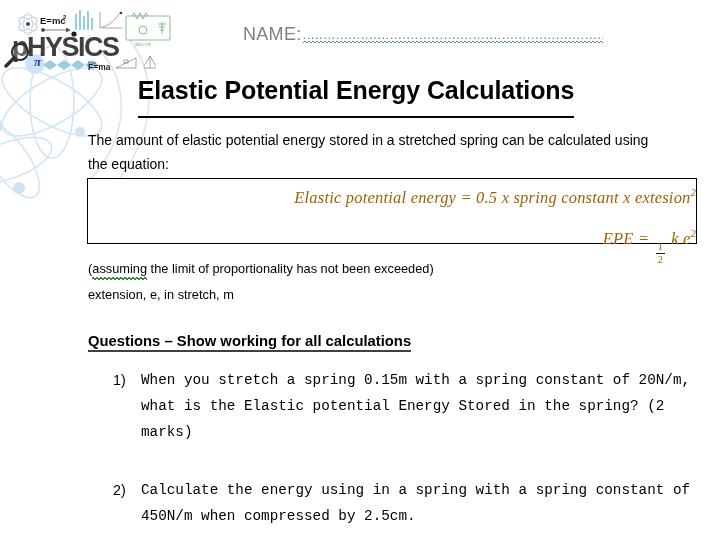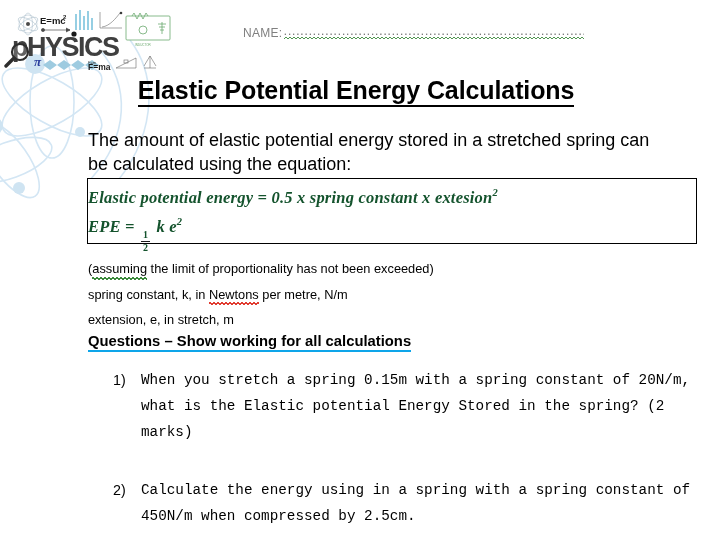--- a/index.html
+++ b/index.html
@@ -41,21 +41,21 @@
   .name-line {
     position: absolute;
     left: 243px;
     top: 25px;
     display: flex;
     align-items: flex-end;
     z-index: 3;
   }
   .name-label {
     font-family: "Liberation Sans", sans-serif;
-    font-size: 12px;
+    font-size: 18px;
     color: #808080;
     letter-spacing: .3px;
     line-height: 1;
   }
   .name-dots {
     position: relative;
     width: 300px;
     height: 14px;
     margin-left: 1px;
   }
@@ -90,62 +90,61 @@
     text-align: center;
     font-family: "Liberation Sans", sans-serif;
     font-size: 25px;
     font-weight: bold;
     color: #000;
     letter-spacing: -0.1px;
     z-index: 3;
   }
   .doc-title span {
     border-bottom: 2px solid #000;
-    padding-bottom: 1px;
+    padding-bottom: 12px;
   }
 
   
   .intro {
     position: absolute;
     left: 88px;
     top: 128px;
     width: 575px;
     font-family: "Liberation Sans", sans-serif;
-    font-size: 18px;
+    font-size: 14px;
     line-height: 24px;
     color: #000;
     z-index: 3;
   }
 
   
   .eq-box {
     position: absolute;
     left: 87px;
     top: 178px;
     width: 608px;
     height: 64px;
     border: 1px solid #000000;
     background: #ffffff;
     z-index: 3;
   }
   .eq-line {
-    text-align: left;
+    text-align: right;
     font-family: "Liberation Serif", serif;
     font-style: italic;
-    color: #14532d;
-    font-weight: bold;
+    color: #a16207;
   }
   .eq-line1 {
     font-size: 16.5px;
     margin-top: 8px;
     letter-spacing: .2px;
   }
   .eq-line2 {
     font-size: 16.5px;
-    margin-top: 8px;
+    margin-top: 20px;
     letter-spacing: .2px;
   }
   .sup {
     font-size: 10.5px;
     vertical-align: super;
     font-style: italic;
   }
   .frac {
     display: inline-flex;
     flex-direction: column;
@@ -219,21 +218,21 @@
     position: absolute;
     left: 88px;
     top: 333px;
     font-family: "Liberation Sans", sans-serif;
     font-size: 14.8px;
     font-weight: bold;
     color: #000;
     z-index: 3;
   }
   .q-heading span {
-    border-bottom: 2px solid #0ea5e9;
+    border-bottom: 2px solid #404040;
     padding-bottom: 1px;
   }
 
   
   .question {
     position: absolute;
     left: 113px;
     width: 585px;
     font-family: "Liberation Sans", sans-serif;
     font-size: 14.3px;
@@ -363,21 +362,20 @@
       <span class="num">1</span>
       <span class="bar"></span>
       <span class="den">2</span>
     </span>
     <span>k e</span><span class="sup">2</span>
   </div>
 </div>
 
 <div class="defs">
   <div><span>(</span><span class="sq-green">assuming</span><span> the limit of proportionality has not been exceeded)</span></div>
-  <div><span>spring constant, k, in </span><span class="sq-red">Newtons</span><span> per metre, N/m</span></div>
   <div>extension, e, in stretch, m</div>
 </div>
 
 <div class="q-heading">
   <span>Questions – Show working for all calculations</span>
 </div>
 
 <div class="question" id="question-1">
   <span class="q-num">1)</span>
   <span class="q-text">When you stretch a spring 0.15m with a spring constant of 20N/m, what is the Elastic potential Energy Stored in the spring?  (2 marks)</span>

